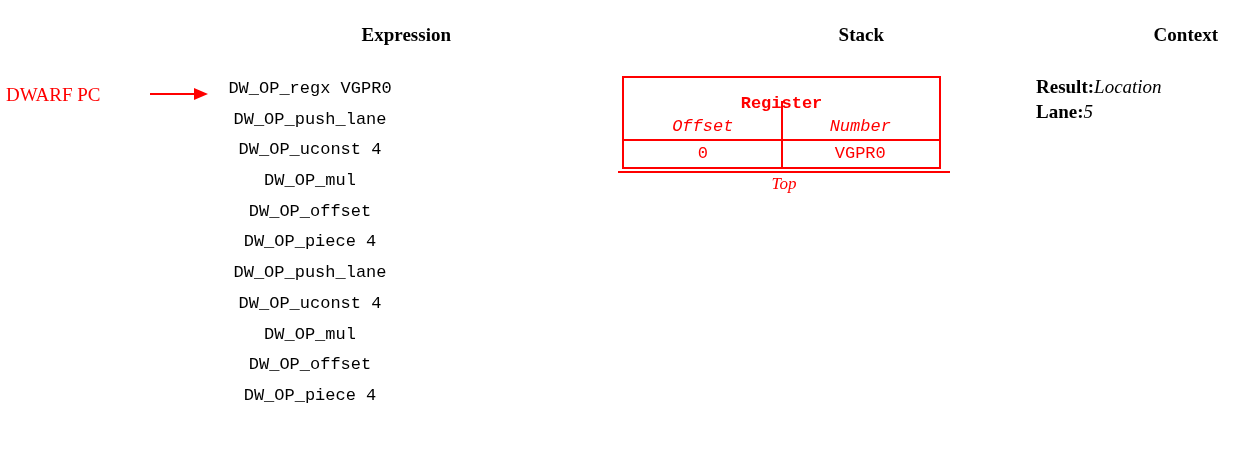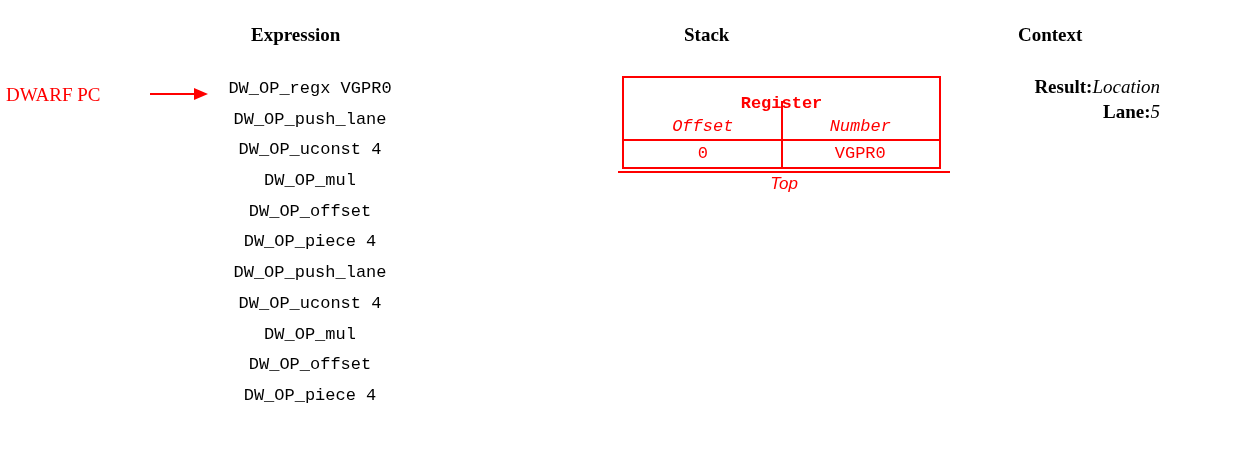--- a/index.html
+++ b/index.html
@@ -17,21 +17,21 @@
     color: #000000;
   }
 
   
   .col-heading {
     position: absolute;
     font-family: "Liberation Serif", "DejaVu Serif", serif;
     font-weight: bold;
     font-size: 19px;
     line-height: 22px;
-    text-align: left;
+    text-align: right;
     white-space: nowrap;
     color: #000000;
   }
   #heading-expression { left: 251px; top: 24px; width: 200px; }
   #heading-stack      { left: 684px; top: 24px; width: 200px; }
   #heading-context    { left: 1018px; top: 24px; width: 200px; font-family: Liberation Serif, serif; }
 
   
   #dwarf-pc-pointer {
     position: absolute;
@@ -142,36 +142,36 @@
     margin-left: -1px;
     background: #ff0000;
   }
   #stack-top-rule {
     width: 332px;
     height: 2px;
     background: #ff0000;
     margin-top: 2px;
   }
   #stack-top-label {
-    font-family: Liberation Sans, sans-serif;
+    font-family: Liberation Serif, serif;
     font-style: italic;
     font-size: 17px;
     line-height: 22px;
     text-align: center;
     color: #ff0000;
     width: 332px;
   }
 
   
   #context-area {
     position: absolute;
-    left: 960px;
+    left: 1036px;
     top: 74px;
     width: 200px;
-    text-align: right;
+    text-align: left;
   }
   .context-line {
     font-family: "Liberation Serif", "DejaVu Serif", serif;
     font-size: 19px;
     line-height: 25px;
     white-space: nowrap;
     color: #000000;
   }
   .context-key   { font-weight: bold; }
   .context-value { font-style: italic; }

